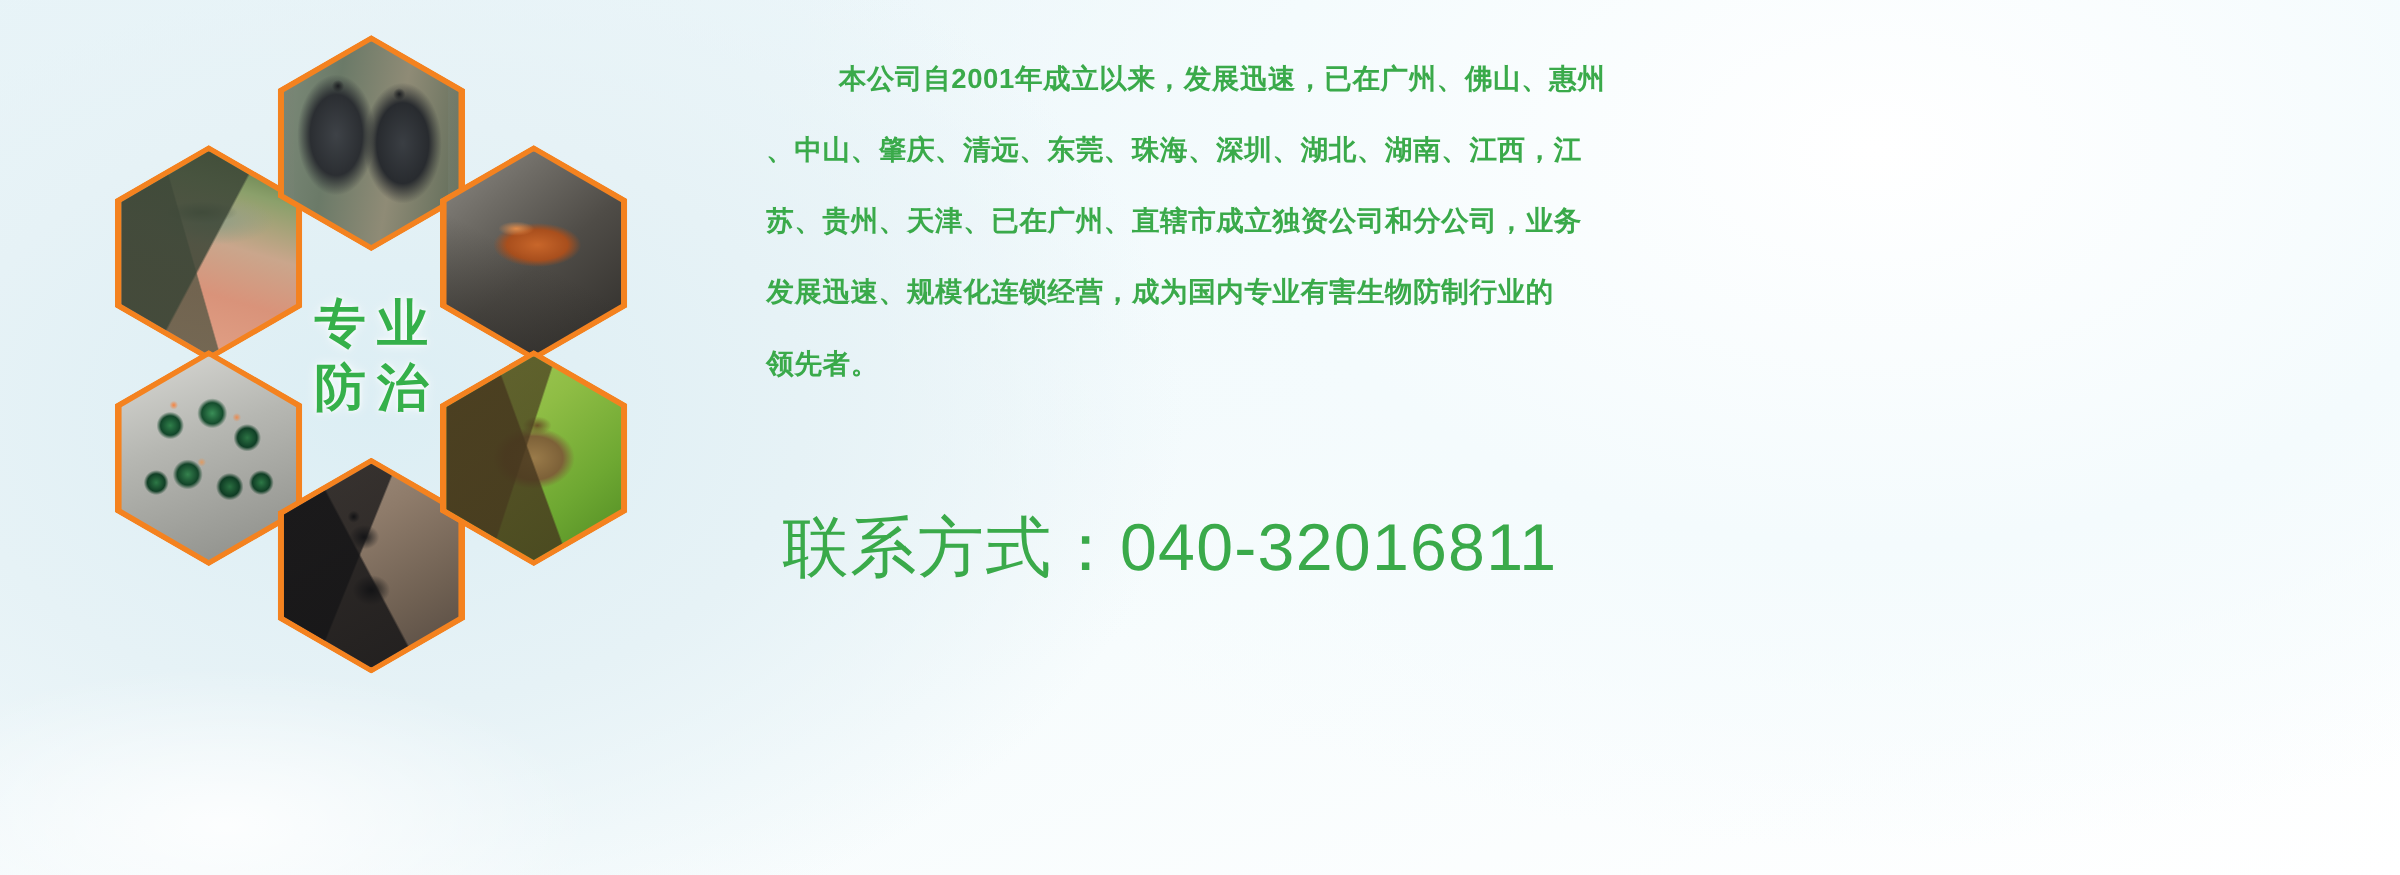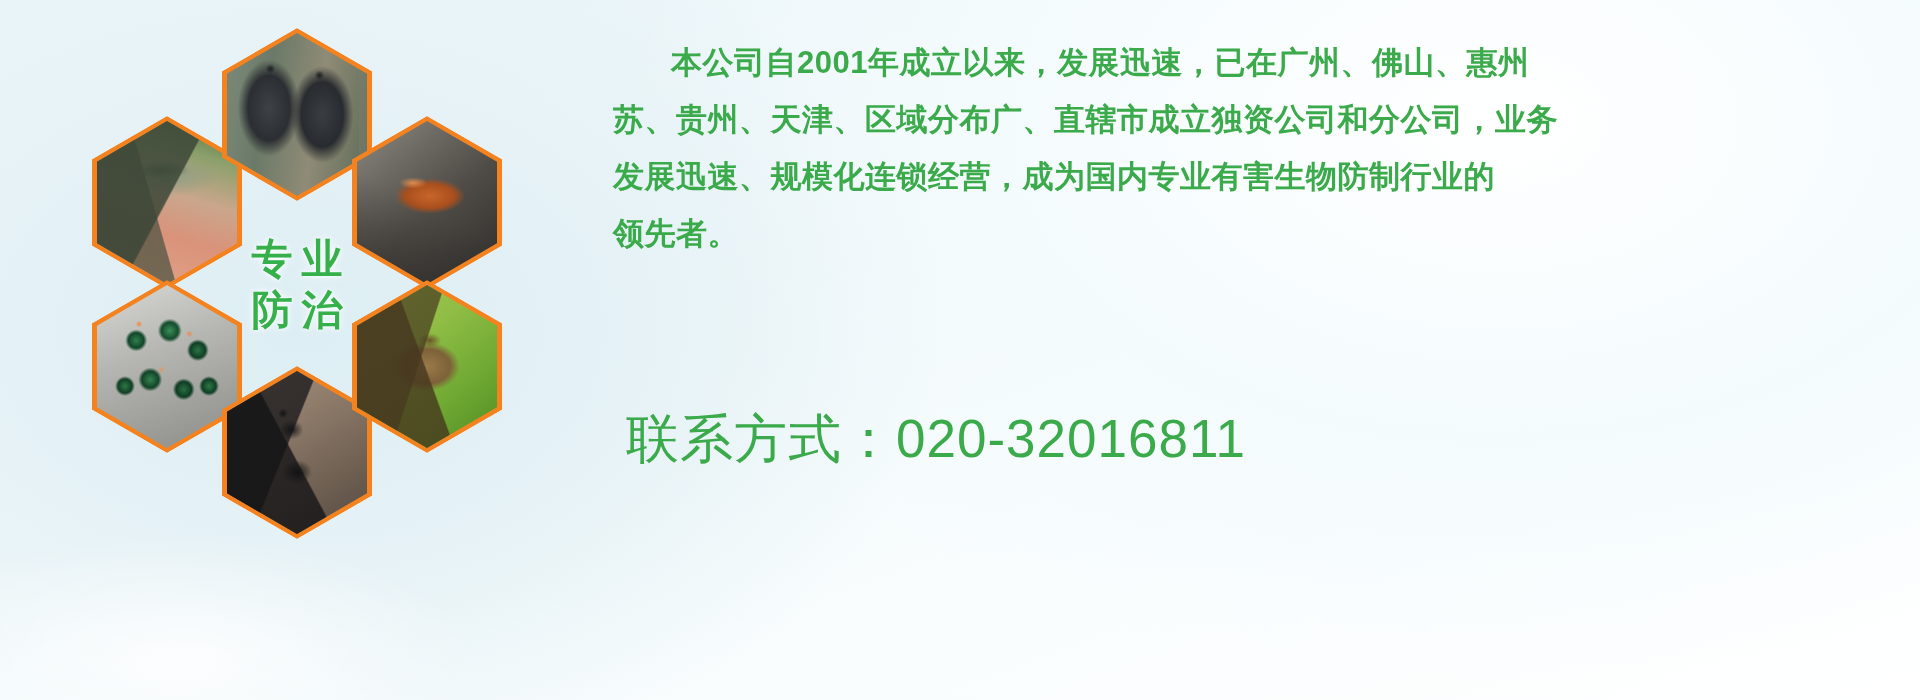--- a/index.html
+++ b/index.html
@@ -160,21 +160,21 @@
   }
 
   
   #copy {
     position: absolute;
     left: 613px; top: 34px;
     width: 1250px;
   }
   .body-line {
     color: #3aaa4a;
-    font-size: 31px;
+    font-size: 22px;
     font-weight: bold;
     line-height: 57px;
     letter-spacing: 0.5px;
     white-space: nowrap;
   }
   .body-line.indent { text-indent: 58px; }
 
   #contact {
     position: absolute;
     left: 626px; top: 404px;
@@ -231,24 +231,25 @@
       <div class="frame"></div>
       <div class="photo">
         <div class="slogan-line">专业</div>
         <div class="slogan-line">防治</div>
       </div>
     </div>
   </div>
 
   <div id="copy">
     <div class="body-line indent">本公司自2001年成立以来，发展迅速，已在广州、佛山、惠州</div>
-    <div class="body-line">苏、贵州、天津、区域分布广、直辖市成立独资公司和分公司，业务</div>
+    <div class="body-line">、中山、肇庆、清远、东莞、珠海、深圳、湖北、湖南、江西，江</div>
+    <div class="body-line">苏、贵州、天津、已在广州、直辖市成立独资公司和分公司，业务</div>
     <div class="body-line">发展迅速、规模化连锁经营，成为国内专业有害生物防制行业的</div>
     <div class="body-line">领先者。</div>
   </div>
 
   <div id="contact">
     <div class="contact-line">
-      <span>联系方式：</span><span>020-32016811</span>
+      <span>联系方式：</span><span>040-32016811</span>
     </div>
   </div>
 
 </div>
 
 </body></html>

